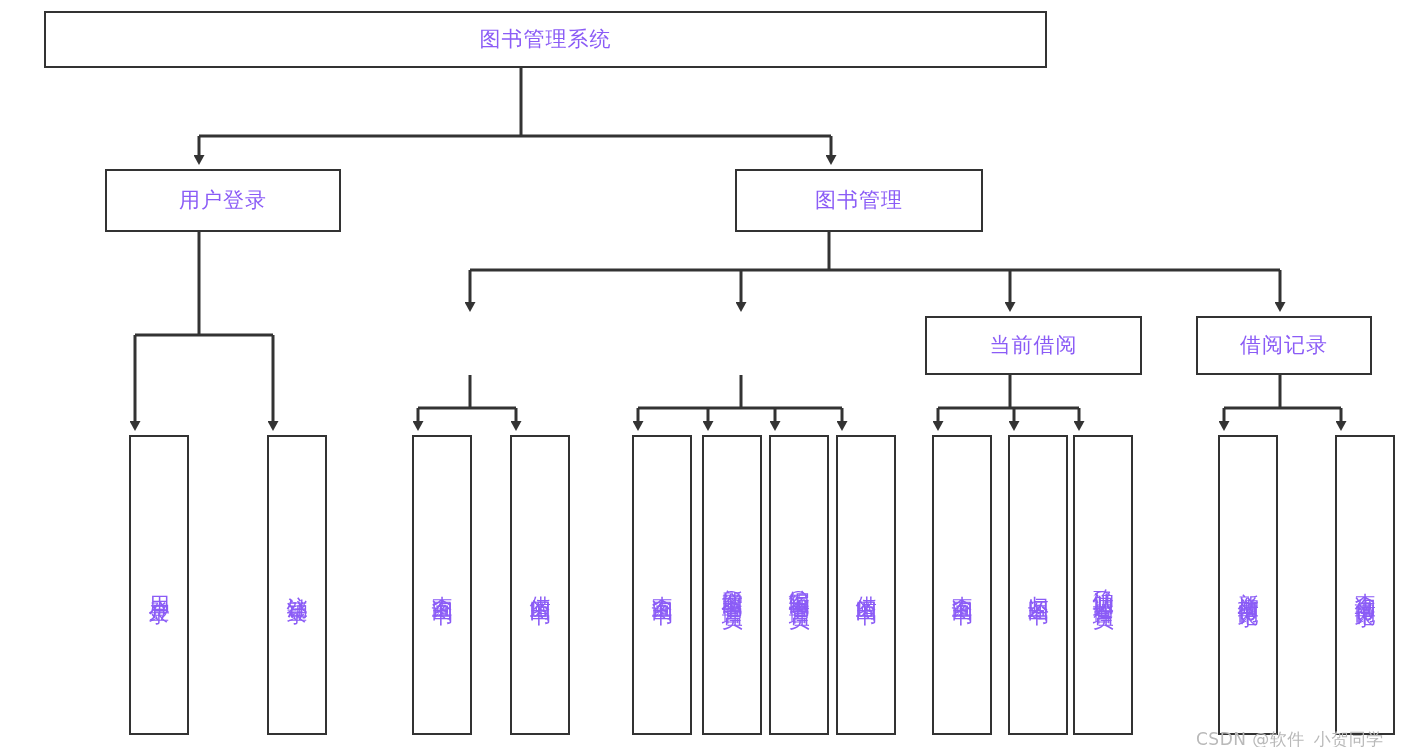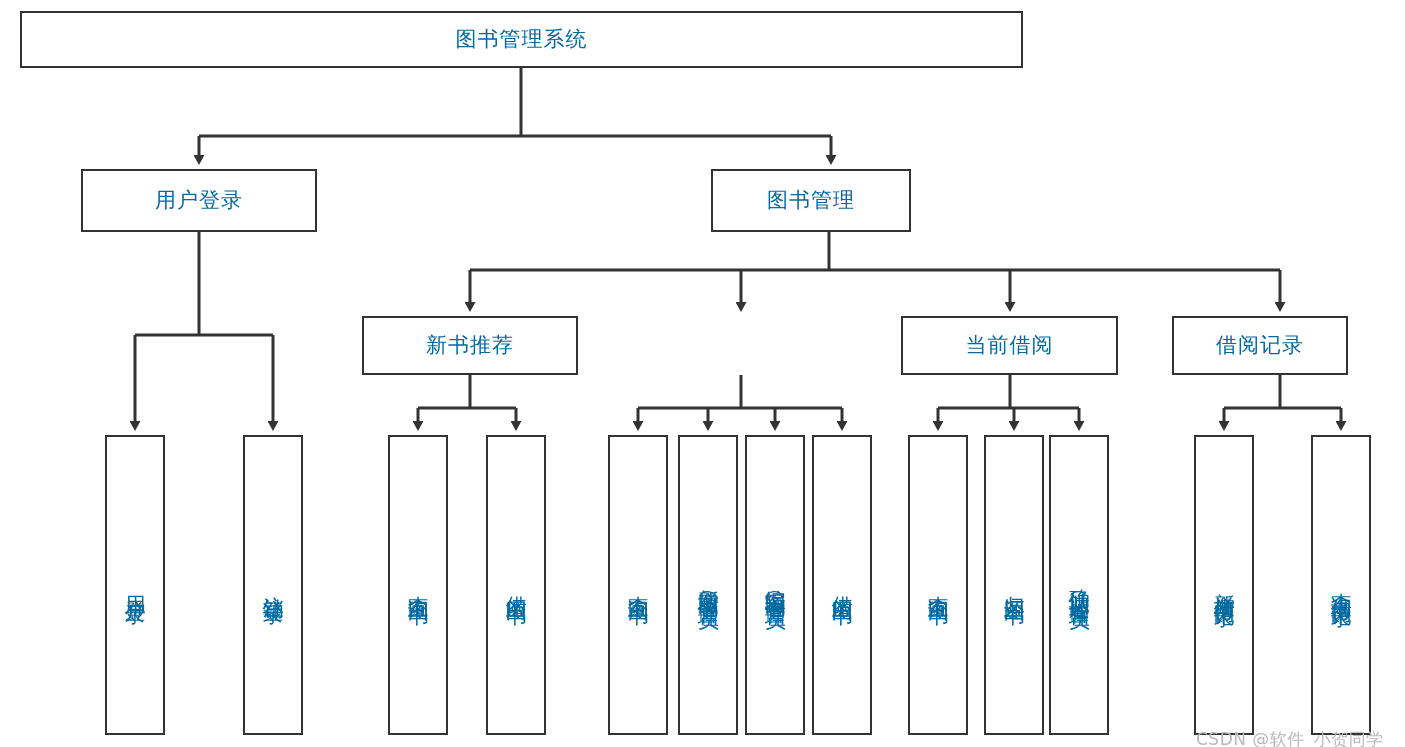--- a/index.html
+++ b/index.html
@@ -26,21 +26,22 @@
     pointer-events: none;
   }
   .node {
     position: absolute;
     box-sizing: border-box;
     border: 2px solid #333333;
     background: #ffffff;
     display: flex;
     align-items: center;
     justify-content: center;
-    color: #0369a1;
+    color: #8b5cf6;
+    margin-left: 24px;
   }
   .node.horiz {
     font-size: 21px;
     letter-spacing: 1px;
     line-height: 1.2;
   }
   .node.vert {
     writing-mode: vertical-rl;
     text-orientation: upright;
     font-size: 21px;
@@ -108,23 +109,22 @@
       <path d="M1280,375 L1280,408"></path>
       <path d="M1224,408 L1341,408"></path>
       <path d="M1224,408 L1224,422" marker-end="url(#arrow)"></path>
       <path d="M1341,408 L1341,422" marker-end="url(#arrow)"></path>
     </g>
   </svg>
 
   <div class="node horiz" style="left:20px; top:11px; width:1003px; height:57px;">图书管理系统</div>
 
   <div class="node horiz" style="left:81px; top:169px; width:236px; height:63px;">用户登录</div>
-  <div class="node horiz" style="left:711px; top:169px; width:200px; height:63px;font-family:Liberation Serif, serif;">图书管理</div>
+  <div class="node horiz" style="left:711px; top:169px; width:248px; height:63px;font-family:Liberation Serif, serif;">图书管理</div>
 
-  <div class="node horiz" style="left:362px; top:316px; width:216px; height:59px;">新书推荐</div>
   <div class="node horiz" style="left:901px; top:316px; width:217px; height:59px;">当前借阅</div>
   <div class="node horiz" style="left:1172px; top:316px; width:176px; height:59px;">借阅记录</div>
 
   <div class="node vert" style="left:105px; top:435px; width:60px; height:300px;">用户登录</div>
   <div class="node vert" style="left:243px; top:435px; width:60px; height:300px;">注销登录</div>
 
   <div class="node vert" style="left:388px; top:435px; width:60px; height:300px;">查询图书</div>
   <div class="node vert" style="left:486px; top:435px; width:60px; height:300px;">借阅图书</div>
 
   <div class="node vert" style="left:608px; top:435px; width:60px; height:300px;">查询图书</div>

